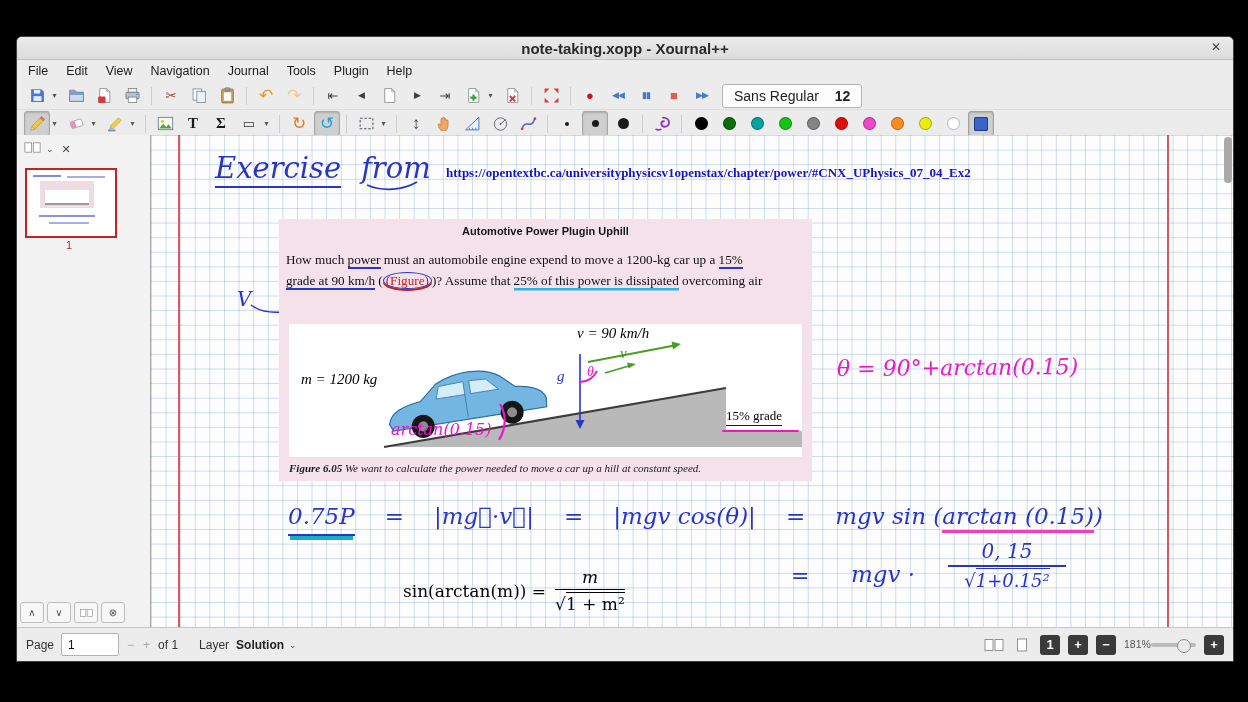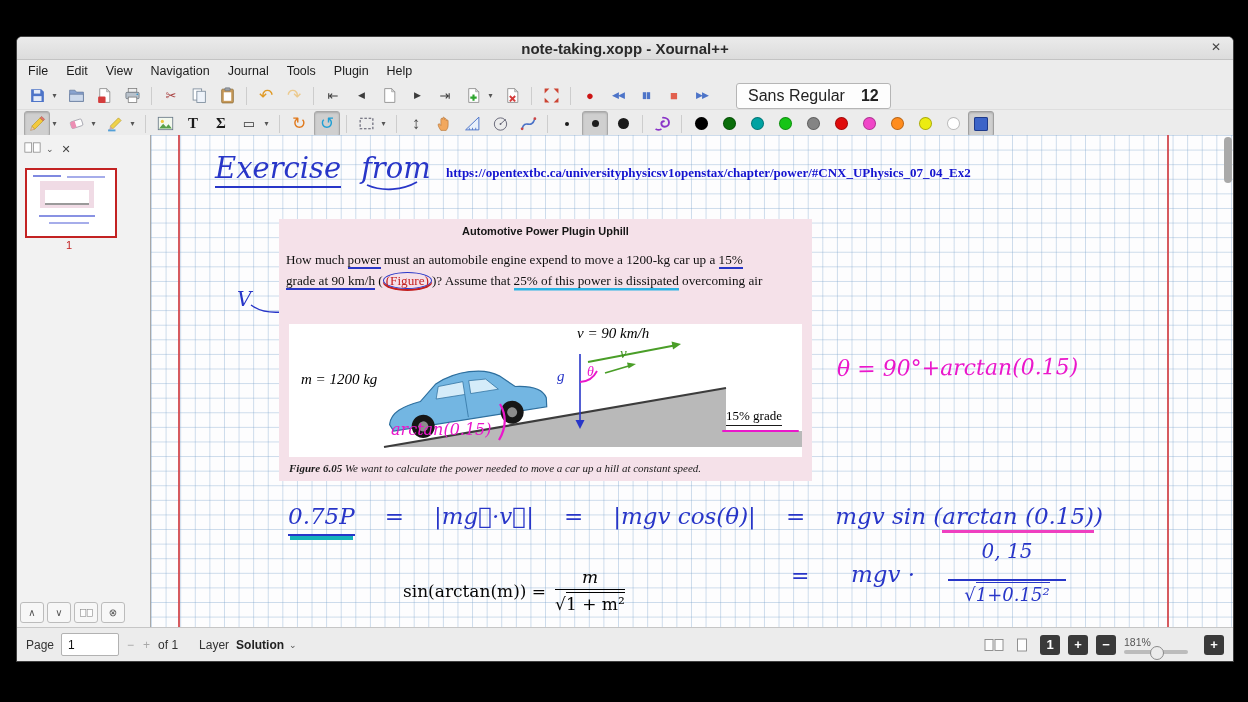--- a/index.html
+++ b/index.html
@@ -16,21 +16,21 @@
 .tbtn{min-width:24px;height:24px;display:flex;align-items:center;justify-content:center;border-radius:3px;border:1px solid transparent;margin:0 1px}
 .tbtn.active{background:#cfcfcf;border-color:#a8a8a8;box-shadow:inset 0 1px 2px rgba(0,0,0,.18)}
 .tbtn.ddbtn{min-width:11px;width:11px;margin-left:-3px}
 .ticon{display:flex;align-items:center;justify-content:center;font-size:13px;line-height:1}
 .ticon svg{width:17px;height:17px}
 .ticon.big{font-size:17px}
 .ticon.sm{font-size:9px;letter-spacing:-1px}
 .ticon.serif{font-family:"Liberation Serif",serif;font-weight:bold;font-size:15px}
 .tsep{width:1px;height:18px;background:#cdcdcd;margin:0 5px;flex:none}
 .dot{background:#1b1b1b;border-radius:50%;display:block}
-.fontbtn{margin-left:20px;display:flex;align-items:center;gap:16px;background:#fdfdfd;border:1px solid #b5b5b5;border-radius:3px;padding:3px 11px;font-size:16px;color:#222}
+.fontbtn{margin-left:6px;display:flex;align-items:center;gap:16px;background:#fdfdfd;border:1px solid #b5b5b5;border-radius:3px;padding:3px 11px;font-size:14px;color:#222}
 .fb-size{font-weight:bold}
 .swatch{width:13px;height:13px;border-radius:50%;display:block;box-shadow:inset 0 0 0 1px rgba(0,0,0,.28)}
 .swatch.square{border-radius:2px;width:14px;height:14px}
 .colorbtn.active{background:#cfcfcf;border-color:#a0a0a0}
 .main{position:absolute;top:98px;left:0;right:0;bottom:33px;display:flex}
 .sidebar{width:133px;background:#f2f2f2;border-right:1px solid #a8a8a8;position:relative;flex:none}
 .sb-head{display:flex;align-items:center;gap:5px;padding:5px 7px}
 .sb-head svg{width:17px;height:13px}
 .sbh-chev{font-size:9px;color:#555}
 .sbh-close{font-size:11px;color:#444;margin-left:3px}
@@ -81,42 +81,42 @@
 .fl-arctan{left:102px;top:96px;color:#ea17cb;font-family:"DejaVu Serif",serif;font-size:16px}
 .grade-hand{position:absolute;left:433px;top:106px;width:77px;height:2.3px;background:#ea17cb;border-radius:2px}
 .pb-caption{position:absolute;left:10px;top:243px;font-family:"Liberation Serif",serif;font-style:italic;font-size:11px;color:#1a1a1a;white-space:nowrap}
 .theta-note{left:686px;top:220px;font-size:22px;white-space:nowrap;transform:rotate(-.5deg)}
 .eqrow{left:137px;top:368px;display:flex;gap:30px;align-items:baseline;font-family:"DejaVu Serif",serif;font-style:italic;font-size:23px;color:#2836c8;white-space:nowrap}
 .u-dbl{border-bottom:2.2px solid #2836c8;box-shadow:0 6px 0 -2px #15b2ba;padding-bottom:5px}
 .u-mag{box-shadow:0 3px 0 #ef3fc0;padding-bottom:1px}
 .eq2-eq{left:640px;top:428px;font-size:22px}
 .eq2-lead{left:700px;top:426px;font-size:23px}
 .frac2{left:797px;top:404px;text-align:center;font-family:"DejaVu Serif",serif;font-style:italic;color:#2836c8}
-.f2num{font-size:20px;padding-bottom:16px}
+.f2num{font-size:20px;padding-bottom:2px}
 .f2bar{width:118px;border-top:2.2px solid #2836c8}
 .f2den{font-size:18px;padding-top:3px}
 .rad{border-top:1.6px solid #2836c8;padding-top:1px}
 .identity{left:252px;top:432px;display:flex;align-items:center;gap:9px;font-family:"DejaVu Serif",serif;font-size:17px;color:#050505}
 .frac{display:inline-flex;flex-direction:column;align-items:center}
 .fnum{font-style:italic;padding-bottom:2px}
 .fbar{align-self:stretch;border-top:1.3px solid #000}
 .fden{padding-top:4px}
 .radb{border-top:1.3px solid #000;padding-top:1px}
 .statusbar{position:absolute;left:0;right:0;bottom:0;height:33px;background:#ececec;border-top:1px solid #c6c6c6;display:flex;align-items:center;padding:0 9px;gap:7px;font-size:12px;color:#333}
 .sb-input{width:44px;height:21px;border:1px solid #b2b2b2;border-radius:2px;background:#fff;font-size:12px;padding:0 6px;color:#111;font-family:"Liberation Sans",sans-serif}
 .sb-step{color:#a8a8a8;padding:0 1px}
 .sb-gap{margin-left:14px}
 .sb-layer{display:flex;align-items:center;gap:5px}
 .sb-layer b{font-size:12px;color:#222}
 .sb-chev{font-size:9px;color:#555}
 .sb-right{margin-left:auto;display:flex;align-items:center;gap:8px}
 .sb-view{display:flex;align-items:center}
 .sb-view svg{width:20px;height:14px}
 .sb-dark{width:20px;height:20px;background:#3a3a3a;color:#fff;border-radius:3px;display:flex;align-items:center;justify-content:center;font-size:13px;font-weight:bold}
-.sb-zoom{display:flex;flex-direction:column;align-items:flex-start;width:72px}
+.sb-zoom{display:flex;flex-direction:row;align-items:center;width:72px}
 .sb-zoomlabel{font-size:10.5px;color:#555;margin-bottom:2px}
 .sb-slider{width:64px;height:4px;background:#bcbcbc;border-radius:2px;position:relative}
 .sb-thumb{position:absolute;left:26px;top:-4px;width:12px;height:12px;border-radius:50%;background:#ebebeb;border:1px solid #8a8a8a}
 </style>
 </head>
 <body>
 
 <div class="stage">
  <div id="window">
 

